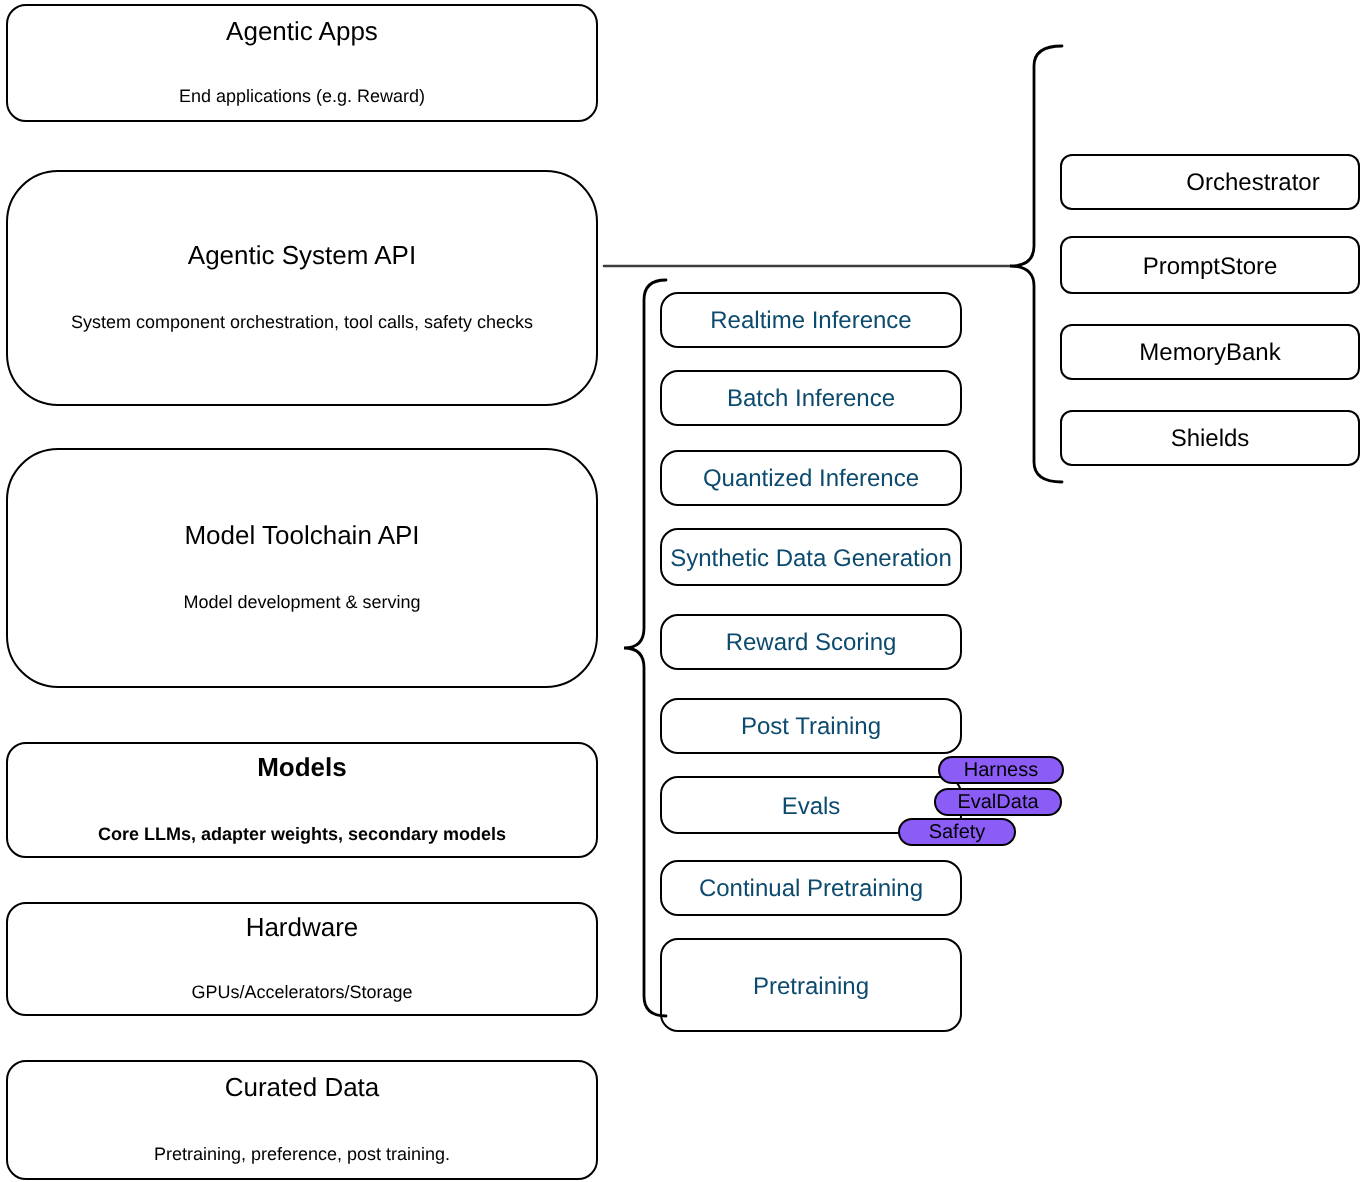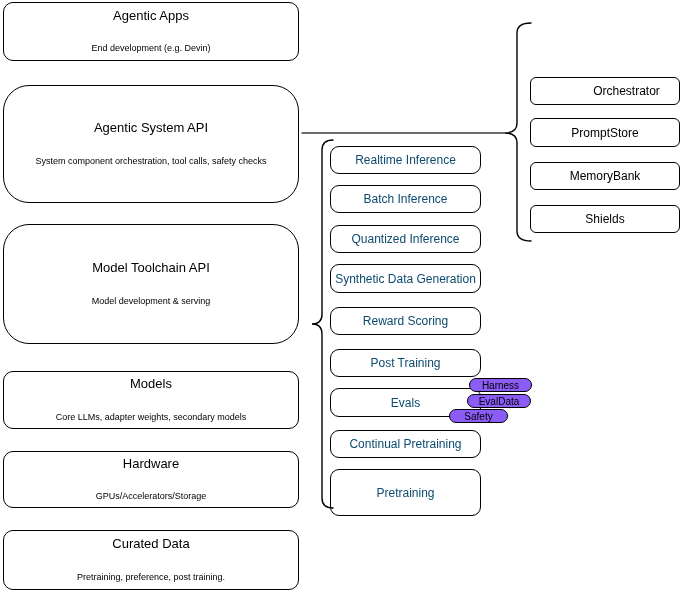--- a/index.html
+++ b/index.html
@@ -97,34 +97,34 @@
     pointer-events: none;
   }
 </style>
 </head>
 <body>
 
 <div id="canvas">
 
   <div class="lbox" style="top:2px; height:59px; border-radius:10px;">
     <div class="ltitle">Agentic Apps</div>
-    <div class="lsub">End development (e.g. Devin)</div>
+    <div class="lsub">End applications (e.g. Reward)</div>
   </div>
 
   <div class="lbox" style="top:85px; height:118px; border-radius:26px;">
     <div class="ltitle">Agentic System API</div>
     <div class="lsub">System component orchestration, tool calls, safety checks</div>
   </div>
 
   <div class="lbox" style="top:224px; height:120px; border-radius:26px;">
     <div class="ltitle">Model Toolchain API</div>
     <div class="lsub">Model development &amp; serving</div>
   </div>
 
-  <div class="lbox" style="top:371px; height:58px; border-radius:10px;">
+  <div class="lbox" style="top:371px; height:58px; border-radius:10px;font-weight:bold;">
     <div class="ltitle">Models</div>
     <div class="lsub">Core LLMs, adapter weights, secondary models</div>
   </div>
 
   <div class="lbox" style="top:451px; height:57px; border-radius:10px;">
     <div class="ltitle">Hardware</div>
     <div class="lsub">GPUs/Accelerators/Storage</div>
   </div>
 
   <div class="lbox" style="top:530px; height:60px; border-radius:10px;">

